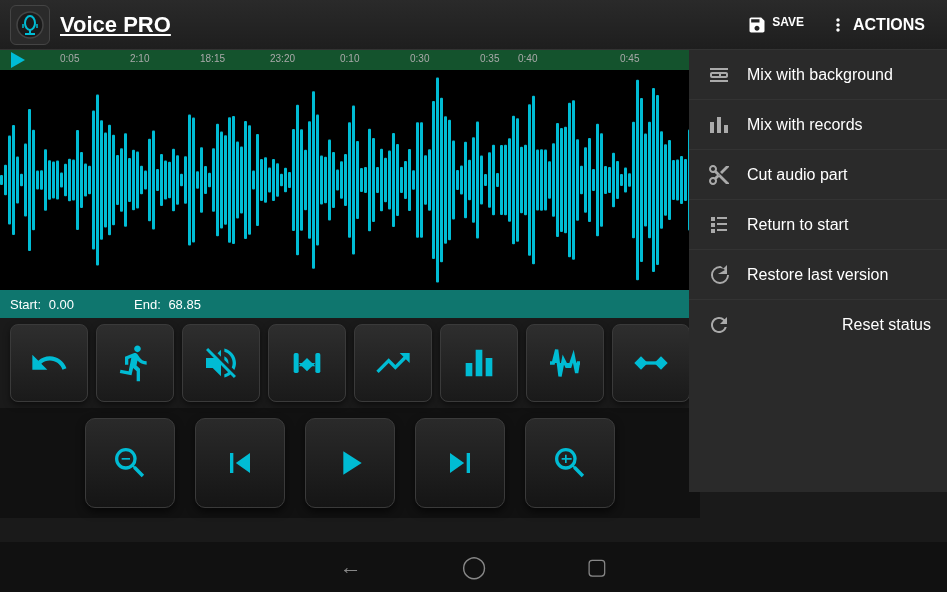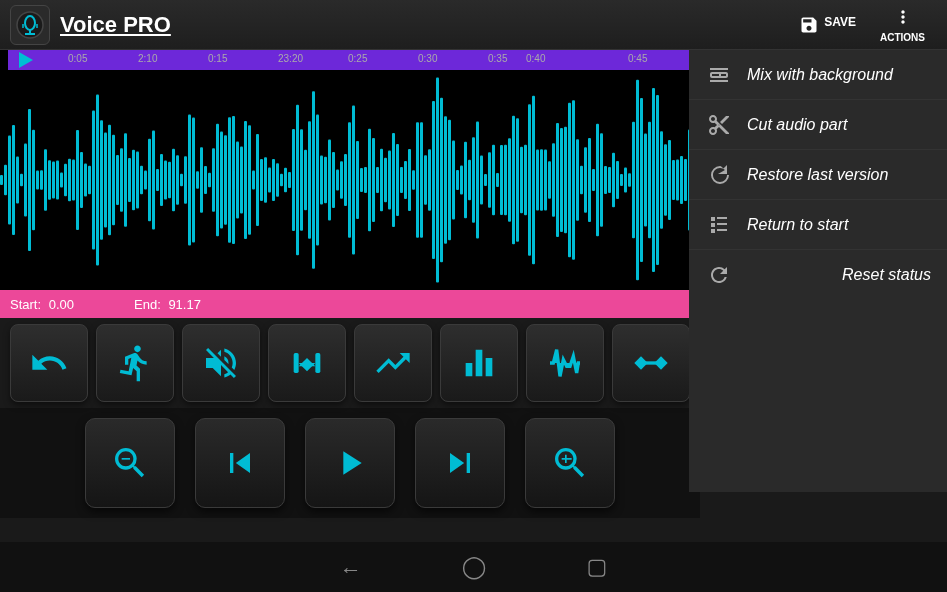--- a/index.html
+++ b/index.html
@@ -57,41 +57,39 @@
     }
     #actions-btn {
       background: transparent;
       border: none;
       color: #ffffff;
       display: flex;
       align-items: center;
       gap: 5px;
       cursor: pointer;
       padding: 6px 12px;
-      font-size: 10px;
+      font-size: 16px;
       font-weight: bold;
-      flex-direction: column;
     }
 
     
     #waveform-container {
       width: 700px;
       height: 240px;
       background: #000000;
       position: relative;
       overflow: hidden;
     }
     #timeline {
       height: 20px;
-      background: #6d28d9;
+      background: #14532d;
       display: flex;
       align-items: center;
       padding: 0 5px;
       position: relative;
-      margin-left: 8px;
     }
     .timeline-marker {
       position: absolute;
       color: #aaa;
       font-size: 10px;
       top: 3px;
     }
     #play-indicator {
       position: absolute;
       left: 8px;
@@ -119,21 +117,21 @@
     #waveform-svg {
       position: absolute;
       top: 0; left: 0;
       width: 100%;
       height: 100%;
     }
 
     
     #position-info {
       height: 28px;
-      background: #ec4899;
+      background: #0f766e;
       display: flex;
       align-items: center;
       padding: 0 10px;
       gap: 60px;
     }
     #position-info span {
       color: #ffffff;
       font-size: 13px;
     }
 
@@ -244,21 +242,20 @@
     }
 
     
     #right-panel {
       position: absolute;
       top: 50px;
       right: 0;
       width: 258px;
       background: #2a2a2a;
       height: 442px;
-      font-style: italic;
     }
   </style>
 </head>
 <body>
 
 <div id="header">
   <div id="app-logo">
     <svg viewBox="0 0 30 30" xmlns="http://www.w3.org/2000/svg">
       <circle cx="15" cy="15" r="13" fill="#1a1a1a" stroke="#444" stroke-width="1.5"></circle>
       <ellipse cx="15" cy="13" rx="5" ry="7" fill="none" stroke="#00bcd4" stroke-width="2"></ellipse>
@@ -286,23 +283,23 @@
 <div id="left-panel">
 
   <div id="waveform-container">
 
     <div id="timeline">
       <div id="play-indicator">
         <div id="play-indicator-arrow"></div>
       </div>
       <span class="timeline-marker" style="left:60px">0:05</span>
       <span class="timeline-marker" style="left:130px">2:10</span>
-      <span class="timeline-marker" style="left:200px">0:15</span>
+      <span class="timeline-marker" style="left:200px">18:15</span>
       <span class="timeline-marker" style="left:270px">23:20</span>
-      <span class="timeline-marker" style="left:340px">0:25</span>
+      <span class="timeline-marker" style="left:340px">0:10</span>
       <span class="timeline-marker" style="left:410px">0:30</span>
       <span class="timeline-marker" style="left:480px">0:35</span>
       <span class="timeline-marker" style="left:518px">0:40</span>
       <span class="timeline-marker" style="left:620px">0:45</span>
     </div>
 
     <div id="waveform-canvas">
       <svg id="waveform-svg" viewBox="0 0 700 220" preserveAspectRatio="none" xmlns="http://www.w3.org/2000/svg">
         <rect width="700" height="220" fill="#000"></rect>
 
@@ -487,21 +484,21 @@
     </div>
   </div>
 
   <div id="position-info">
     <span>
       <span>Start:</span>
       <span style="margin-left:4px">0.00</span>
     </span>
     <span>
       <span>End:</span>
-      <span style="margin-left:4px">91.17</span>
+      <span style="margin-left:4px">68.85</span>
     </span>
   </div>
 
   <div id="controls-row">
 
     <button class="ctrl-btn">
       <svg width="40" height="40" viewBox="0 0 24 24" fill="#00bcd4">
         <path d="M12.5 8c-2.65 0-5.05.99-6.9 2.6L2 7v9h9l-3.62-3.62c1.39-1.16 3.16-1.88 5.12-1.88 3.54 0 6.55 2.31 7.6 5.5l2.37-.78C21.08 11.03 17.15 8 12.5 8z"></path>
       </svg>
     </button>
@@ -596,47 +593,55 @@
 
   <div class="menu-item">
     <span class="menu-icon">
       <svg width="24" height="24" viewBox="0 0 24 24" fill="#aaa">
         <path d="M19 9H5c-1.1 0-2 .9-2 2v2c0 1.1.9 2 2 2h14c1.1 0 2-.9 2-2v-2c0-1.1-.9-2-2-2zm-7 4H5v-2h7v2zm7 0h-5v-2h5v2zM3 5h18v2H3zM3 17h18v2H3z"></path>
       </svg>
     </span>
     <span>Mix with background</span>
   </div>
 
+  <div class="menu-item">
+    <span class="menu-icon">
+      <svg width="24" height="24" viewBox="0 0 24 24" fill="#aaa">
+        <path d="M3 9h4v11H3zm7-5h4v16h-4zm7 8h4v8h-4z"></path>
+      </svg>
+    </span>
+    <span>Mix with records</span>
+  </div>
 
 
   <div class="menu-item">
     <span class="menu-icon">
       <svg width="24" height="24" viewBox="0 0 24 24" fill="#aaa">
         <path d="M9.64 7.64c.23-.5.36-1.05.36-1.64 0-2.21-1.79-4-4-4S2 3.79 2 6s1.79 4 4 4c.59 0 1.14-.13 1.64-.36L10 12l-2.36 2.36C7.14 14.13 6.59 14 6 14c-2.21 0-4 1.79-4 4s1.79 4 4 4 4-1.79 4-4c0-.59-.13-1.14-.36-1.64L12 14l7 7h3v-1L9.64 7.64zM6 8c-1.1 0-2-.89-2-2s.9-2 2-2 2 .9 2 2-.9 2-2 2zm0 12c-1.1 0-2-.9-2-2s.9-2 2-2 2 .9 2 2-.9 2-2 2zm6-7.5c-.28 0-.5-.22-.5-.5s.22-.5.5-.5.5.22.5.5-.22.5-.5.5zM19 3l-6 6 2 2 7-7V3h-3z"></path>
       </svg>
     </span>
     <span>Cut audio part</span>
   </div>
 
   <div class="menu-item">
     <span class="menu-icon">
       <svg width="24" height="24" viewBox="0 0 24 24" fill="#aaa">
-        <path d="M13 3a9 9 0 1 0 9 9h-2c0 3.87-3.13 7-7 7s-7-3.13-7-7 3.13-7 7-7c1.93 0 3.68.79 4.95 2.05L11 11h9V2l-3.55 3.55C14.95 4.01 14.05 3 13 3z"></path>
-      </svg>
-    </span>
-    <span>Restore last version</span>
+        <path d="M4 4h4v4H4zm0 6h4v4H4zm0 6h4v4H4zM10 4h10v2H10zm0 6h10v2H10zm0 6h10v2H10z"></path>
+      </svg>
+    </span>
+    <span>Return to start</span>
   </div>
 
   <div class="menu-item">
     <span class="menu-icon">
       <svg width="24" height="24" viewBox="0 0 24 24" fill="#aaa">
-        <path d="M4 4h4v4H4zm0 6h4v4H4zm0 6h4v4H4zM10 4h10v2H10zm0 6h10v2H10zm0 6h10v2H10z"></path>
-      </svg>
-    </span>
-    <span>Return to start</span>
+        <path d="M13 3a9 9 0 1 0 9 9h-2c0 3.87-3.13 7-7 7s-7-3.13-7-7 3.13-7 7-7c1.93 0 3.68.79 4.95 2.05L11 11h9V2l-3.55 3.55C14.95 4.01 14.05 3 13 3z"></path>
+      </svg>
+    </span>
+    <span>Restore last version</span>
   </div>
 
   <div class="menu-item">
     <span class="menu-icon">
       <svg width="24" height="24" viewBox="0 0 24 24" fill="#aaa">
         <path d="M17.65 6.35A7.958 7.958 0 0 0 12 4c-4.42 0-7.99 3.58-7.99 8s3.57 8 7.99 8c3.73 0 6.84-2.55 7.73-6h-2.08A5.99 5.99 0 0 1 12 18c-3.31 0-6-2.69-6-6s2.69-6 6-6c1.66 0 3.14.69 4.22 1.78L13 11h7V4l-2.35 2.35z"></path>
       </svg>
     </span>
     <span>Reset status</span>
   </div>

